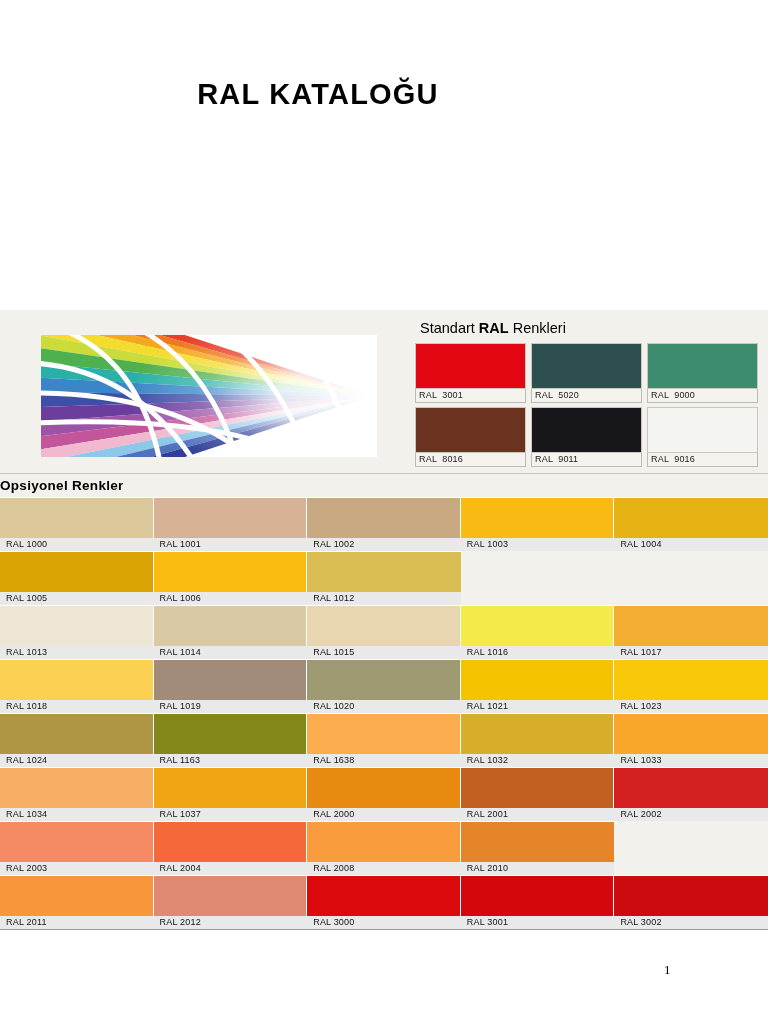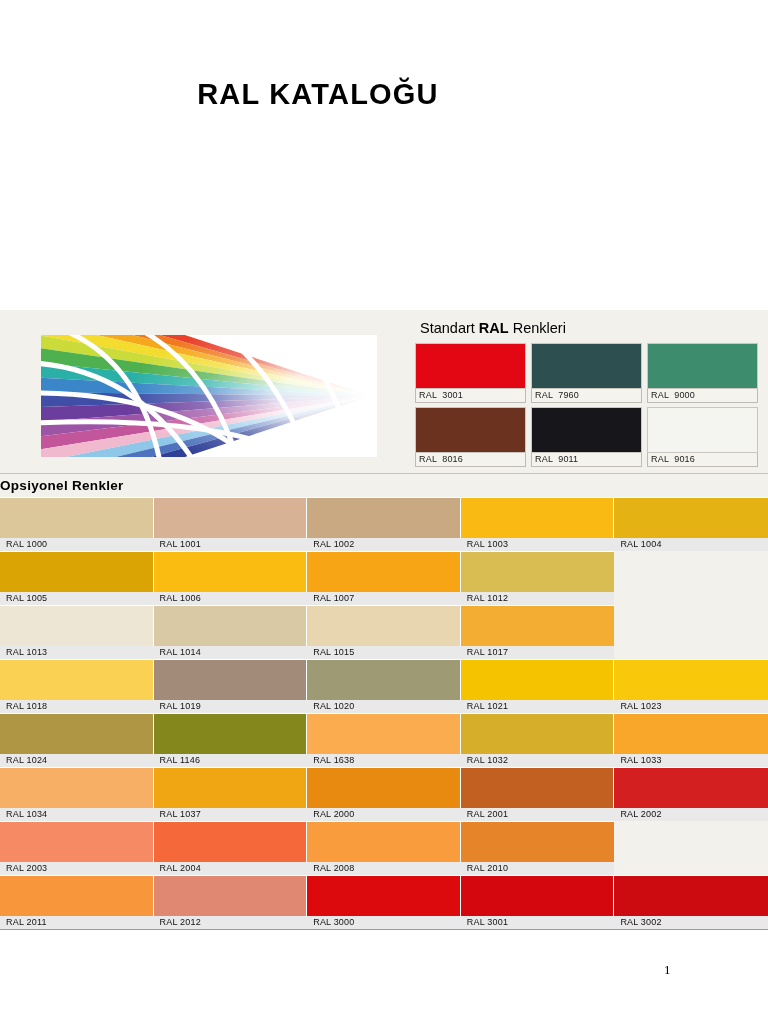--- a/index.html
+++ b/index.html
@@ -211,21 +211,21 @@
     <div class="standard-block">
       <div class="standard-heading"><span>Standart </span><b>RAL</b><span> Renkleri</span></div>
 
       <div class="std-grid">
         <div class="std-cell">
           <div class="std-swatch" style="background-color: rgb(227, 6, 19);"></div>
           <div class="std-label">RAL  3001</div>
         </div>
         <div class="std-cell">
           <div class="std-swatch" style="background-color: rgb(46, 79, 79);"></div>
-          <div class="std-label">RAL  7960</div>
+          <div class="std-label">RAL  5020</div>
         </div>
         <div class="std-cell">
           <div class="std-swatch" style="background-color: rgb(61, 140, 110);"></div>
           <div class="std-label">RAL  9000</div>
         </div>
         <div class="std-cell">
           <div class="std-swatch" style="background-color: rgb(107, 50, 32);"></div>
           <div class="std-label">RAL  8016</div>
         </div>
         <div class="std-cell">
@@ -270,42 +270,42 @@
       <div class="opt-row">
         <div class="opt-cell">
           <div class="opt-swatch" style="background-color: rgb(217, 164, 4);"></div>
           <div class="opt-label">RAL 1005</div>
         </div>
         <div class="opt-cell">
           <div class="opt-swatch" style="background-color: rgb(251, 188, 18);"></div>
           <div class="opt-label">RAL 1006</div>
         </div>
         <div class="opt-cell">
-          <div class="opt-swatch" style="background-color: rgb(248, 165, 21);"></div>
-          <div class="opt-label">RAL 1007</div>
-        </div>
-        <div class="opt-cell">
           <div class="opt-swatch" style="background-color: rgb(217, 188, 82);"></div>
           <div class="opt-label">RAL 1012</div>
         </div>
       </div>
       <div class="opt-row">
         <div class="opt-cell">
           <div class="opt-swatch" style="background-color: rgb(237, 230, 212);"></div>
           <div class="opt-label">RAL 1013</div>
         </div>
         <div class="opt-cell">
           <div class="opt-swatch" style="background-color: rgb(217, 201, 165);"></div>
           <div class="opt-label">RAL 1014</div>
         </div>
         <div class="opt-cell">
           <div class="opt-swatch" style="background-color: rgb(231, 214, 176);"></div>
           <div class="opt-label">RAL 1015</div>
         </div>
         <div class="opt-cell">
+          <div class="opt-swatch" style="background-color: rgb(244, 234, 72);"></div>
+          <div class="opt-label">RAL 1016</div>
+        </div>
+        <div class="opt-cell">
           <div class="opt-swatch" style="background-color: rgb(244, 173, 51);"></div>
           <div class="opt-label">RAL 1017</div>
         </div>
       </div>
       <div class="opt-row">
         <div class="opt-cell">
           <div class="opt-swatch" style="background-color: rgb(251, 209, 84);"></div>
           <div class="opt-label">RAL 1018</div>
         </div>
         <div class="opt-cell">
@@ -325,21 +325,21 @@
           <div class="opt-label">RAL 1023</div>
         </div>
       </div>
       <div class="opt-row">
         <div class="opt-cell">
           <div class="opt-swatch" style="background-color: rgb(174, 150, 69);"></div>
           <div class="opt-label">RAL 1024</div>
         </div>
         <div class="opt-cell">
           <div class="opt-swatch" style="background-color: rgb(132, 135, 27);"></div>
-          <div class="opt-label">RAL 1146</div>
+          <div class="opt-label">RAL 1163</div>
         </div>
         <div class="opt-cell">
           <div class="opt-swatch" style="background-color: rgb(250, 172, 78);"></div>
           <div class="opt-label">RAL 1638</div>
         </div>
         <div class="opt-cell">
           <div class="opt-swatch" style="background-color: rgb(215, 174, 42);"></div>
           <div class="opt-label">RAL 1032</div>
         </div>
         <div class="opt-cell">

